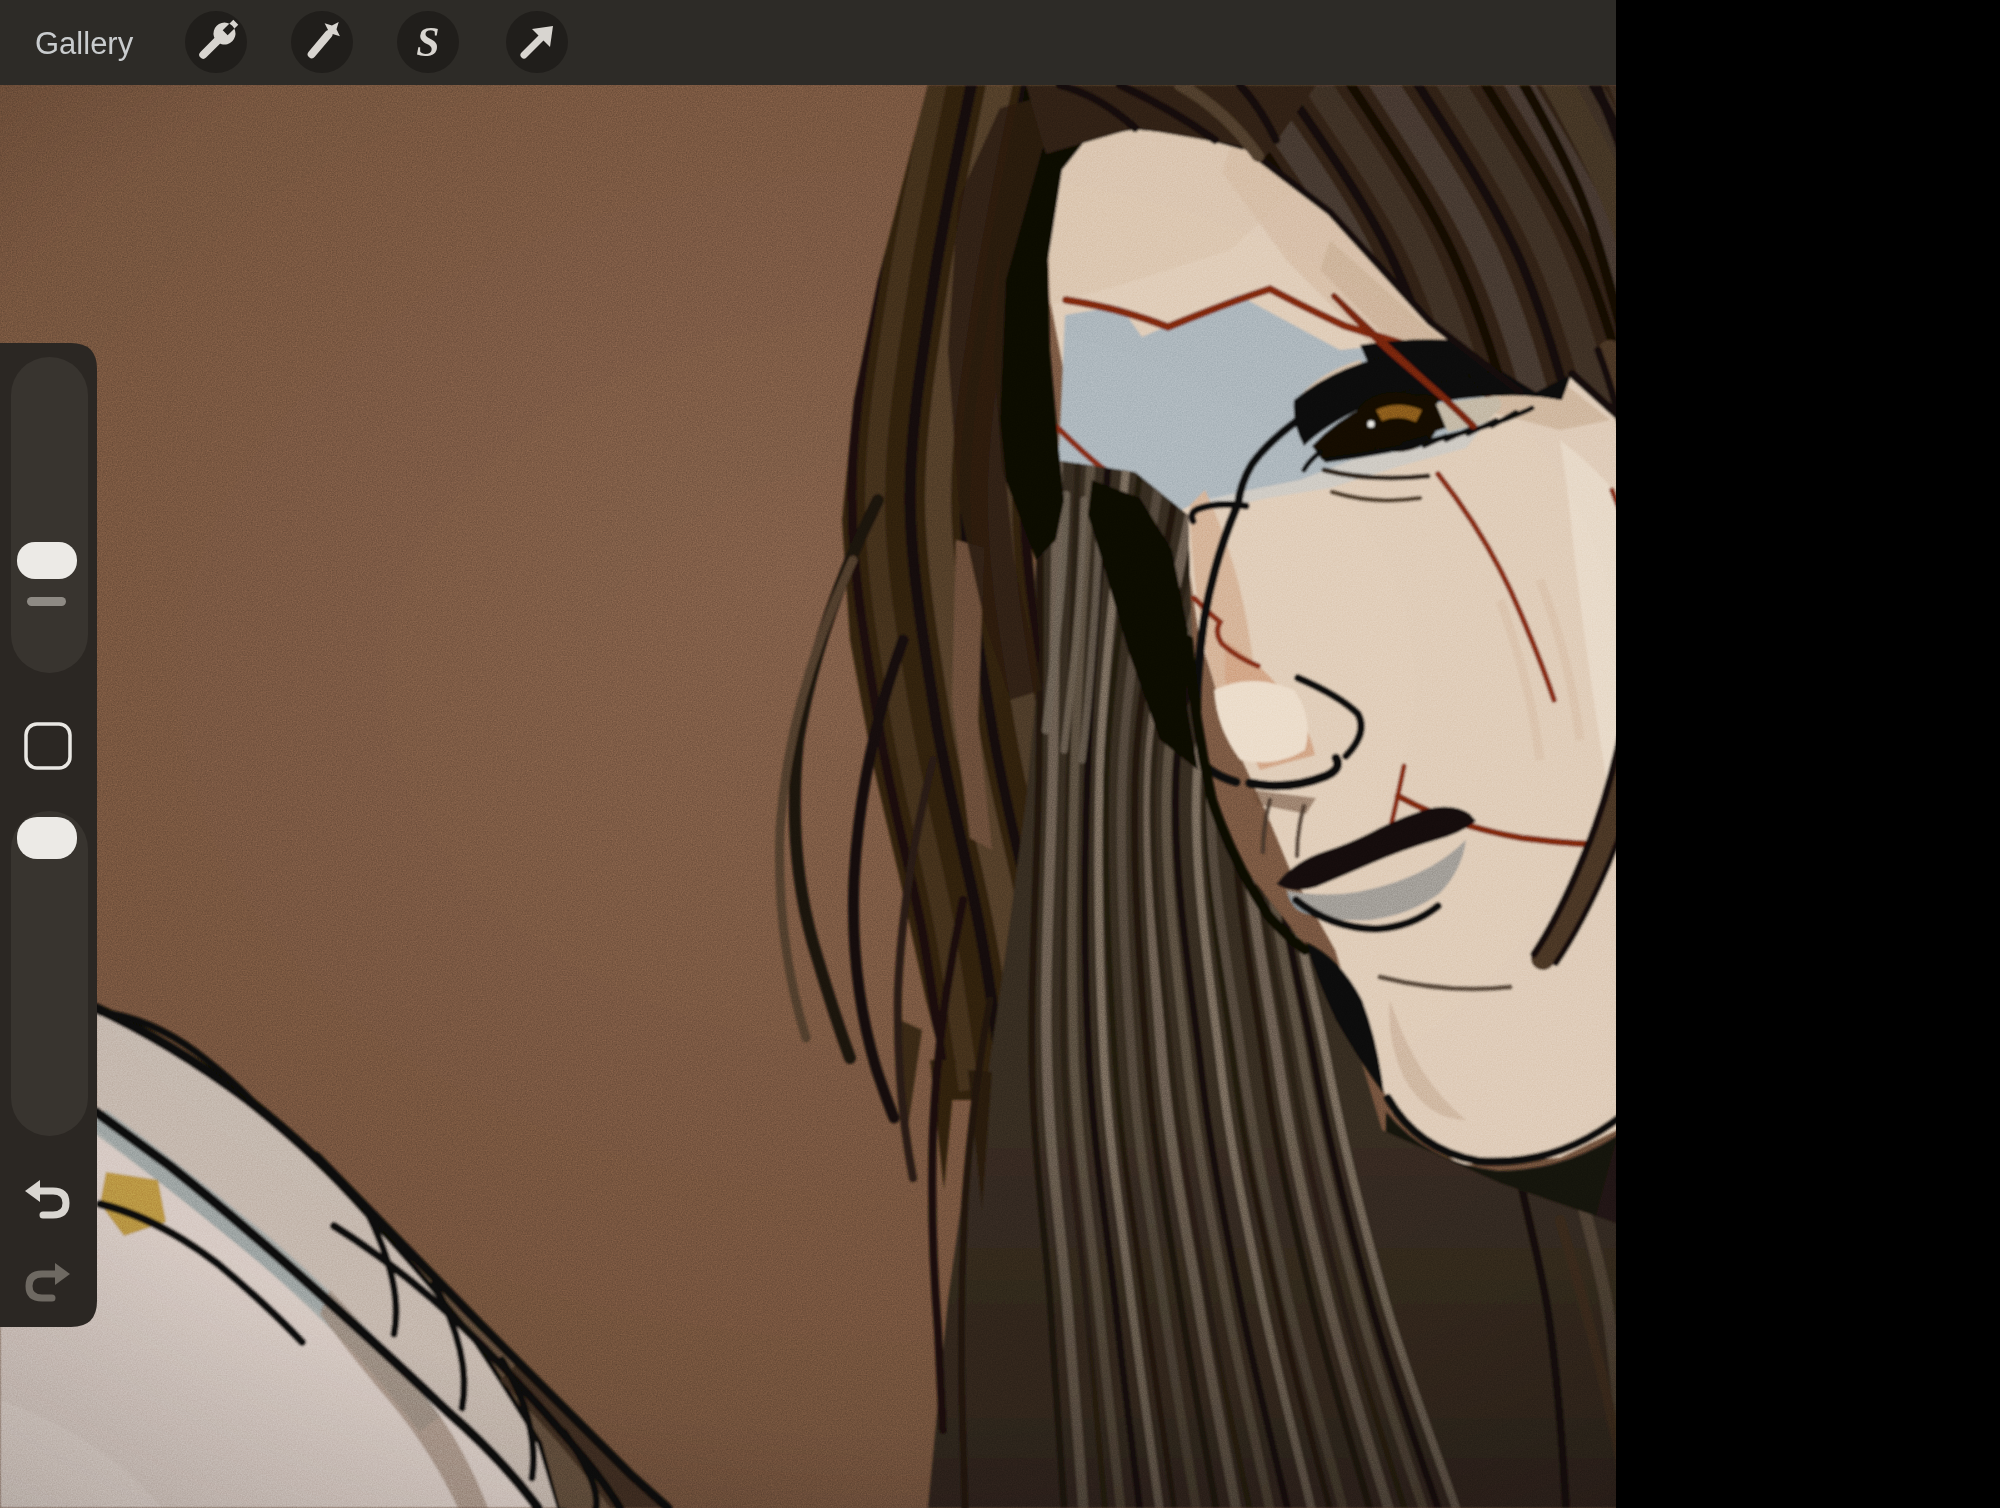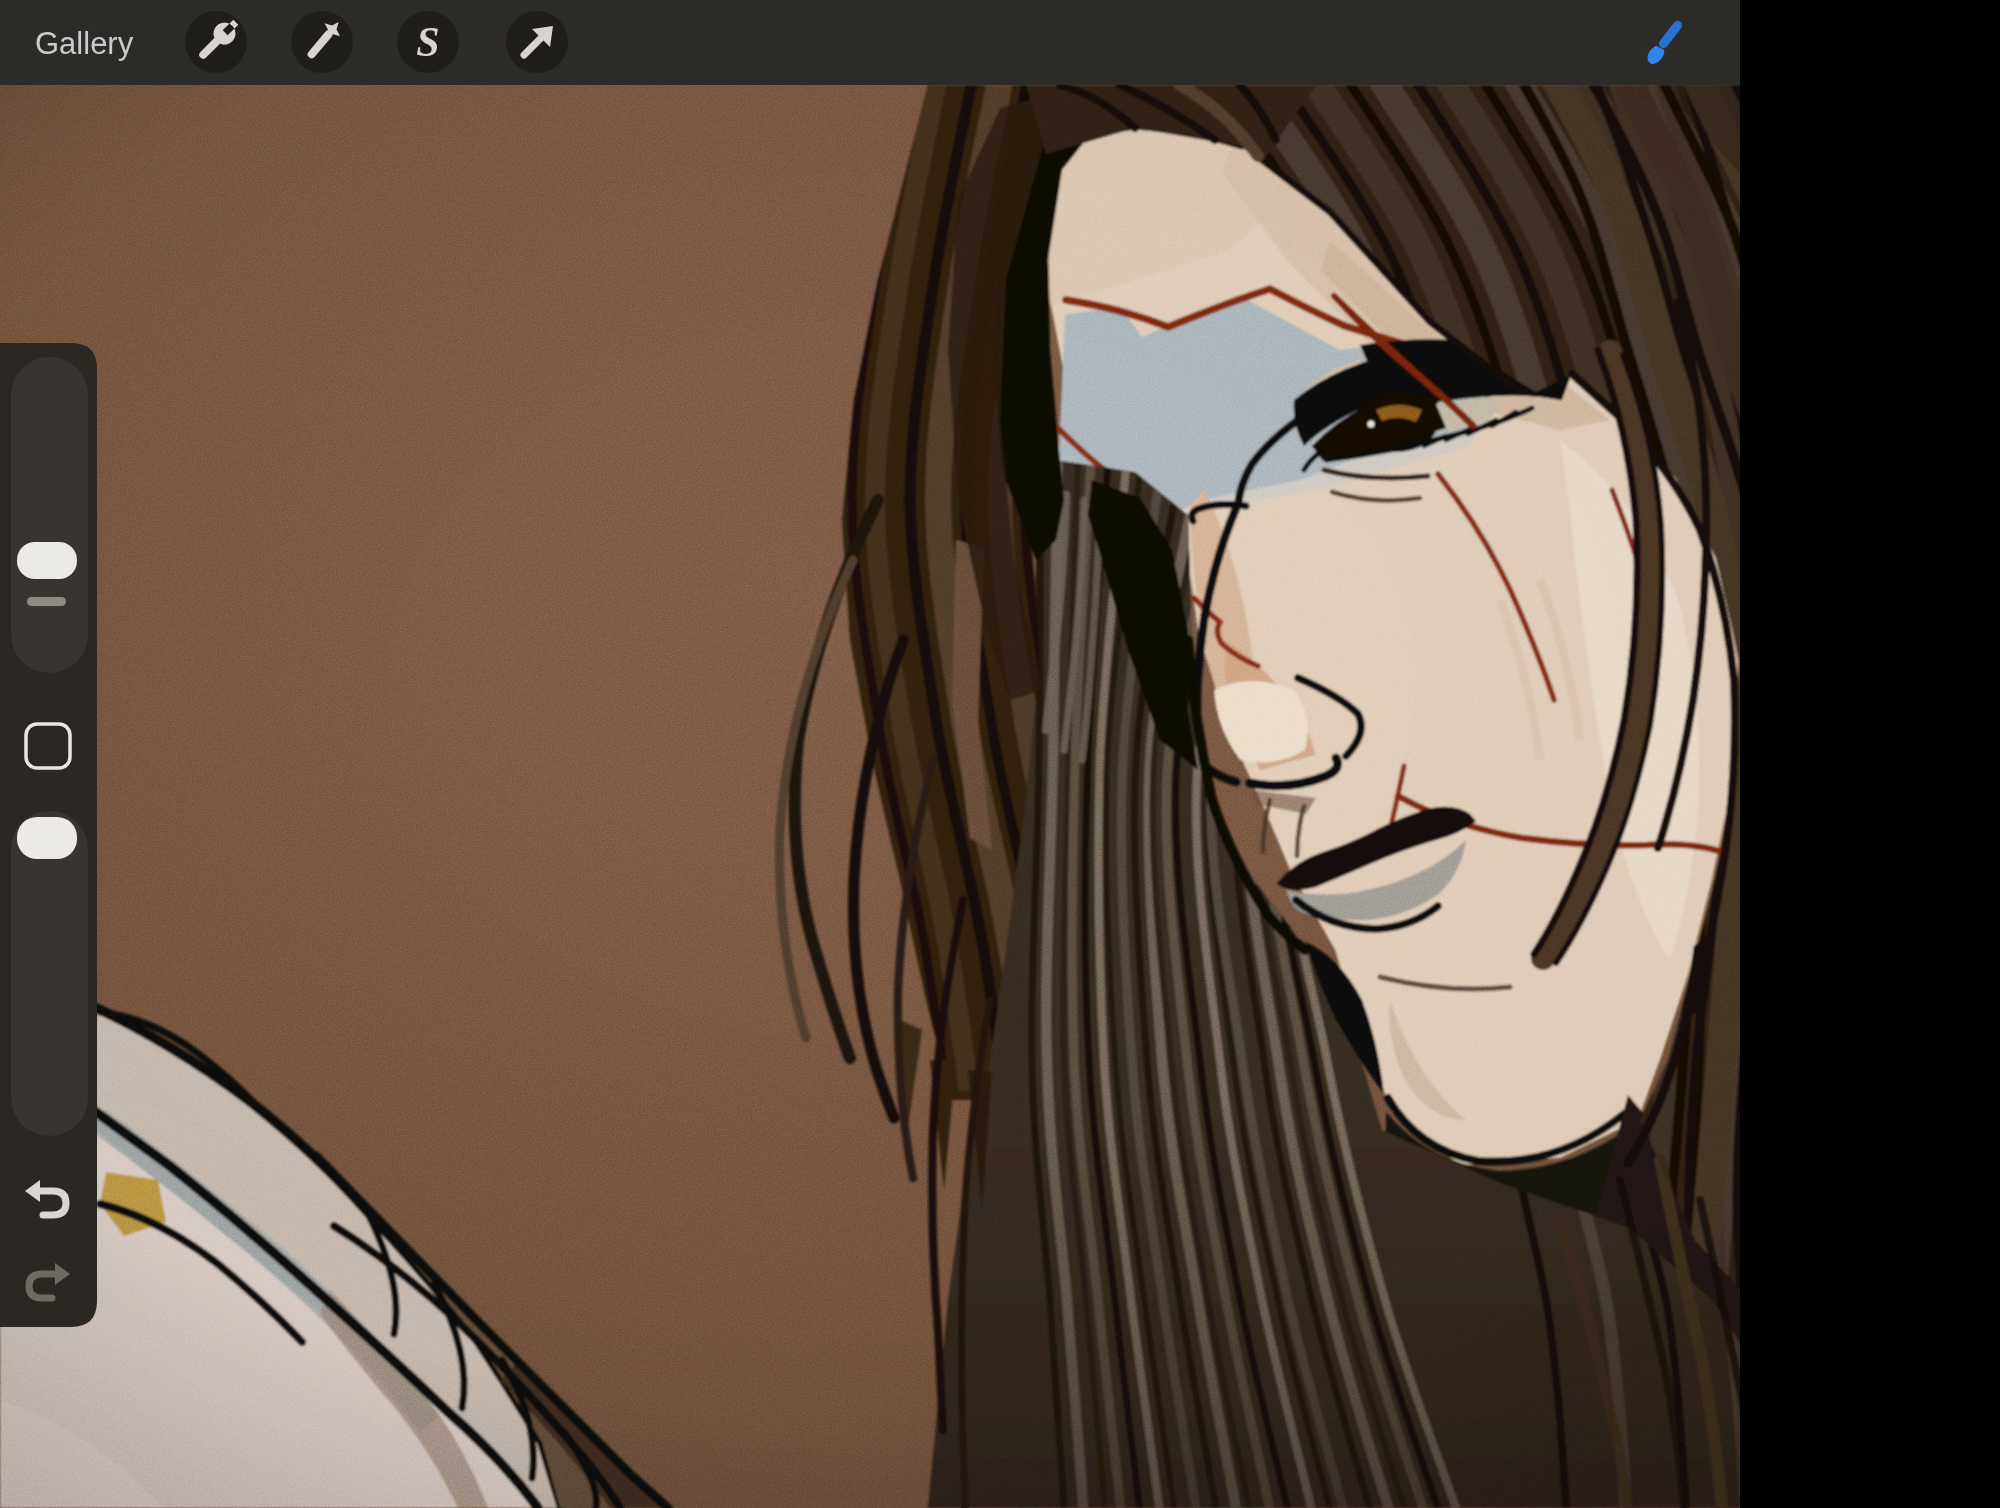--- a/index.html
+++ b/index.html
@@ -1,16 +1,16 @@
 <!DOCTYPE html>
 <html><head>
 <meta charset="utf-8">
 <style>
   html,body{margin:0;padding:0;background:#000;}
-  #stage{position:relative;width:1740px;height:1508px;overflow:hidden;background:#7d5a43;font-family:"Liberation Sans",sans-serif;}
+  #stage{position:relative;width:1616px;height:1508px;overflow:hidden;background:#7d5a43;font-family:"Liberation Sans",sans-serif;}
   svg{position:absolute;left:0;top:0;display:block;}
 </style>
 </head>
 <body>
 <div id="stage">
 <svg id="art" width="2000" height="1508" viewBox="0 0 2000 1508">
   <defs>
     <radialGradient id="bgrad" cx="40%" cy="38%" r="90%">
       <stop offset="0%" stop-color="#83604a"></stop>
       <stop offset="55%" stop-color="#78563f"></stop>

